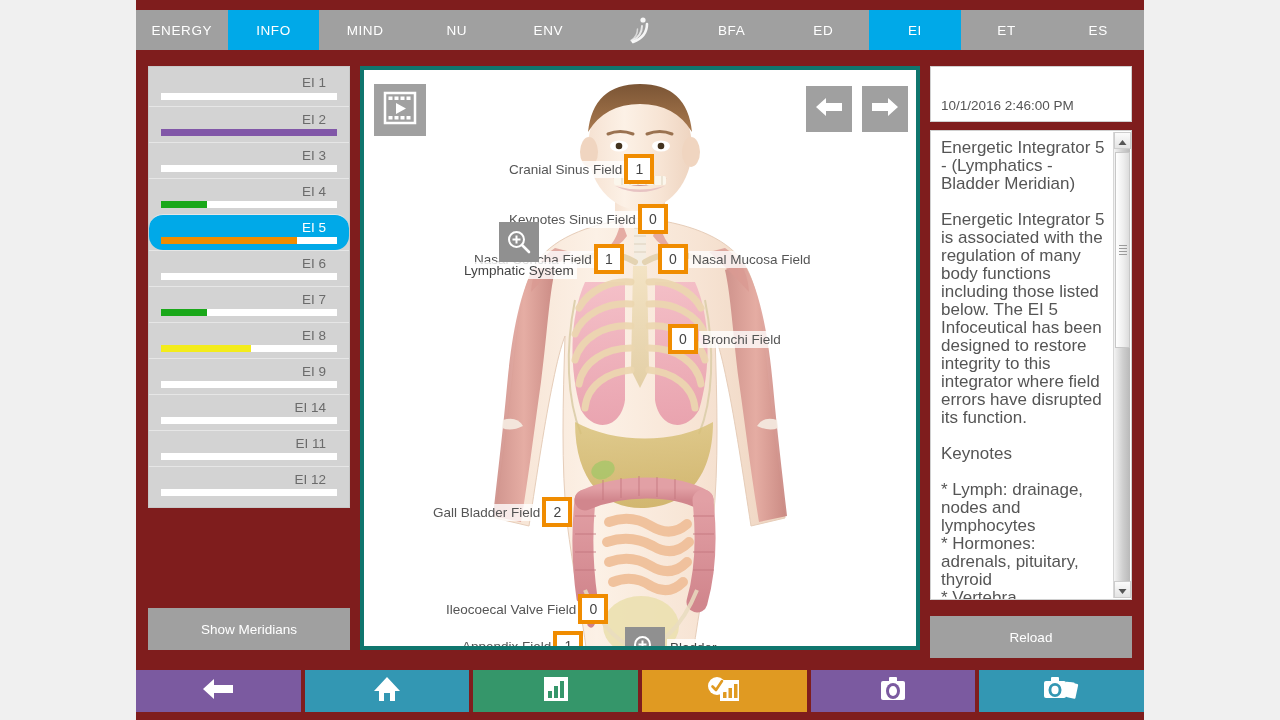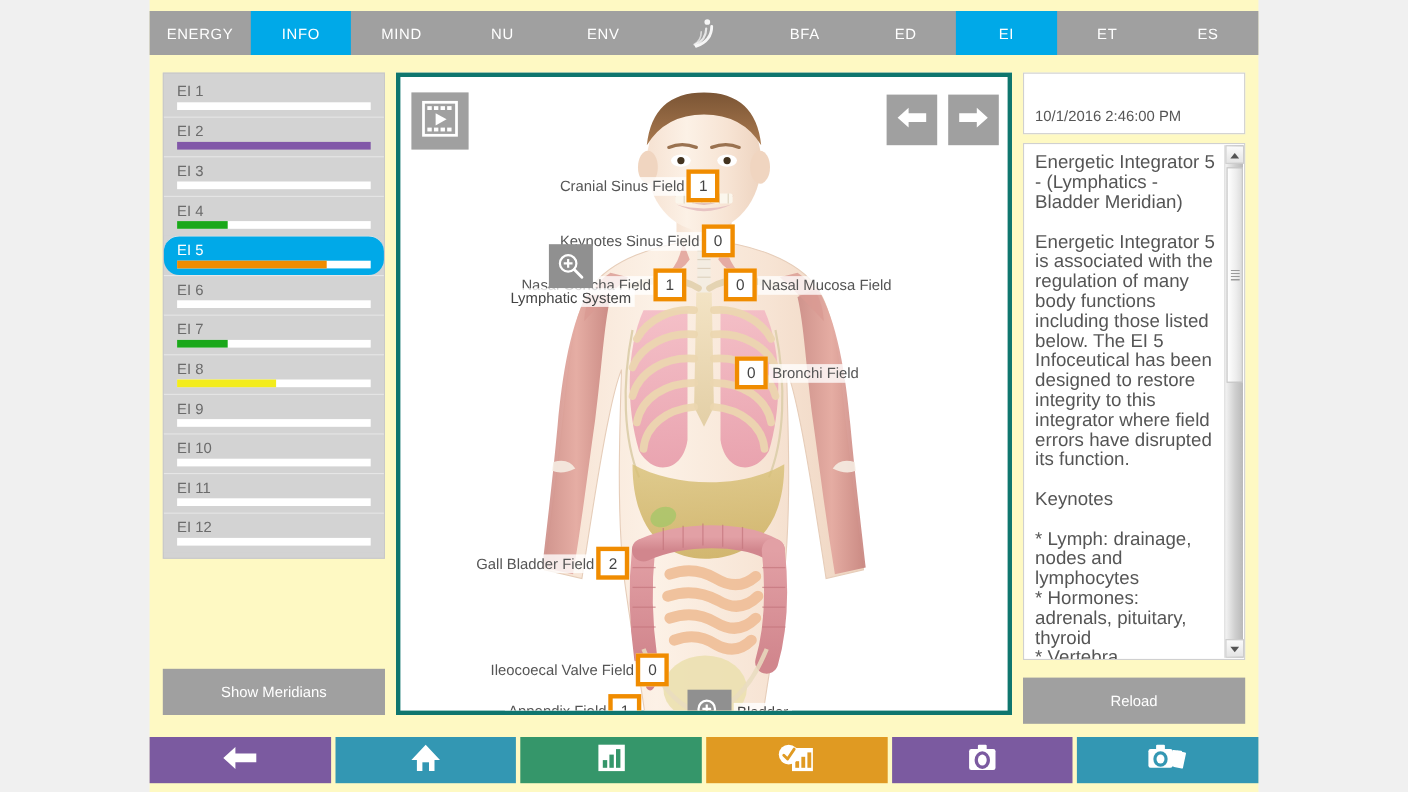--- a/index.html
+++ b/index.html
@@ -6,21 +6,21 @@
   html, body {
     width: 1280px; height: 720px;
     background: #f0f0f0;
     font-family: "Liberation Sans", sans-serif;
     overflow: hidden;
   }
 
   #app {
     position: absolute; left: 136px; top: 0px;
     width: 1008px; height: 720px;
-    background: #fef9c3;
+    background: #7f1d1d;
   }
 
   
   .tabbar {
     position: absolute; left: 0; top: 10px;
     width: 1008px; height: 40px;
     background: #a0a0a0;
     display: flex;
   }
   .tab {
@@ -50,20 +50,21 @@
     border: 1px solid #c8c8c8;
     padding: 3px 0;
   }
   .ei-row {
     height: 36px;
     padding: 2px 23px 0 12px;
     position: relative;
     cursor: pointer;
     background: #d3d3d3;
     border-top: 1px solid #e6e6e6;
+    text-align: right;
   }
   .ei-row:first-child { border-top: none; }
   .ei-row.selected { background: #00a9e8; border-radius: 14px; }
   .ei-label {
     font-size: 13.5px;
     color: #6b6b6b;
     line-height: 19px;
     padding-top: 1px;
   }
   .ei-row.selected .ei-label { color: #ffffff; }
@@ -327,21 +328,21 @@
             <div class="ei-bar-fill" style="width: 51%; background: rgb(243, 236, 27);"></div>
           </div>
         </div>
         <div class="ei-row">
           <div class="ei-label">EI 9</div>
           <div class="ei-bar-track">
             <div class="ei-bar-fill" style="width: 0%; background: rgb(255, 255, 255);"></div>
           </div>
         </div>
         <div class="ei-row">
-          <div class="ei-label">EI 10</div>
+          <div class="ei-label">EI 14</div>
           <div class="ei-bar-track">
             <div class="ei-bar-fill" style="width: 0%; background: rgb(255, 255, 255);"></div>
           </div>
         </div>
         <div class="ei-row">
           <div class="ei-label">EI 11</div>
           <div class="ei-bar-track">
             <div class="ei-bar-fill" style="width: 0%; background: rgb(255, 255, 255);"></div>
           </div>
         </div>

